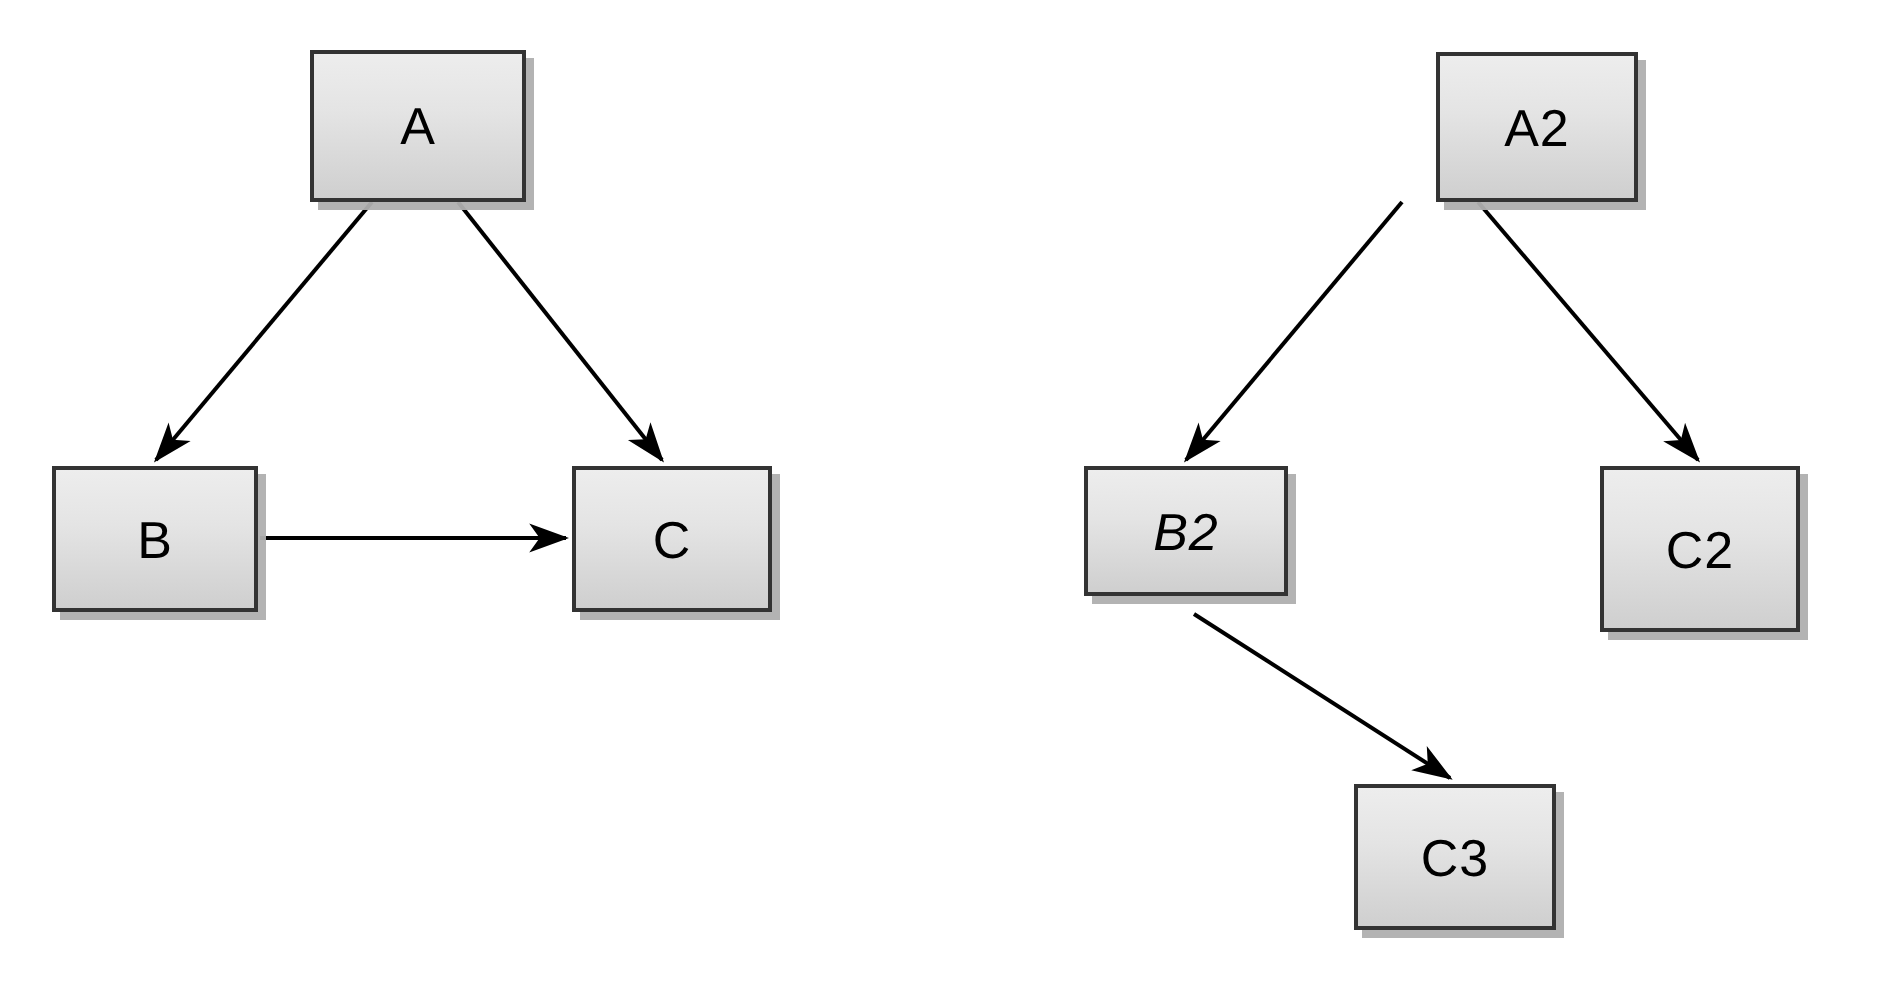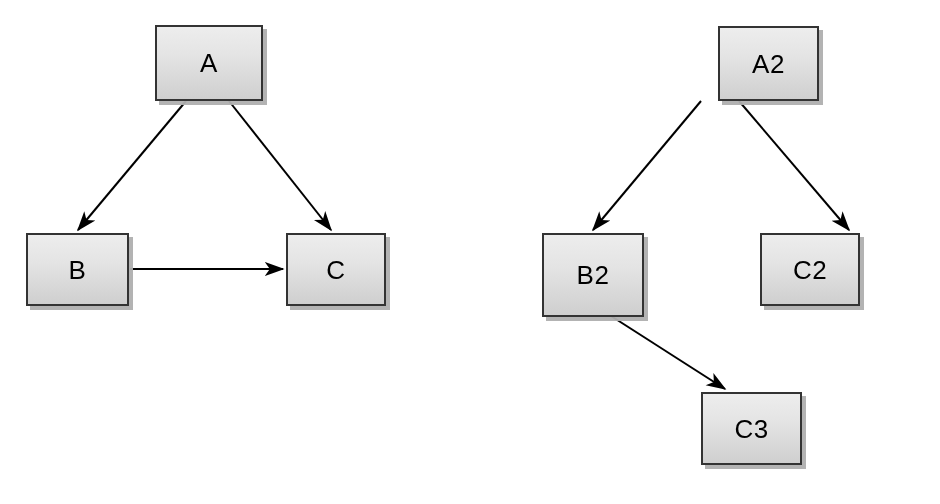--- a/index.html
+++ b/index.html
@@ -69,24 +69,24 @@
       </div>
       <div class="node" style="left: 26px; top: 233px; width: 103px; height: 73px;">
         <span class="node-label">B</span>
       </div>
       <div class="node" style="left: 286px; top: 233px; width: 100px; height: 73px;">
         <span class="node-label">C</span>
       </div>
       <div class="node" style="left: 670px; top: 26px; width: 101px; height: 75px; margin-left: 48px;">
         <span class="node-label">A2</span>
       </div>
-      <div class="node" style="left: 542px; top: 233px; width: 102px; height: 84px;">
+      <div class="node" style="left: 542px; top: 233px; width: 102px; height: 65px; font-style: italic;">
         <span class="node-label">B2</span>
       </div>
-      <div class="node" style="left: 760px; top: 233px; width: 100px; height: 73px;">
+      <div class="node" style="left: 800px; top: 233px; width: 100px; height: 83px;">
         <span class="node-label">C2</span>
       </div>
-      <div class="node" style="left: 677px; top: 392px; width: 101px; height: 73px; margin-left: 24px;">
+      <div class="node" style="left: 677px; top: 392px; width: 101px; height: 73px;">
         <span class="node-label">C3</span>
       </div>
     </div>
 
 </div>
 
 </body></html>

